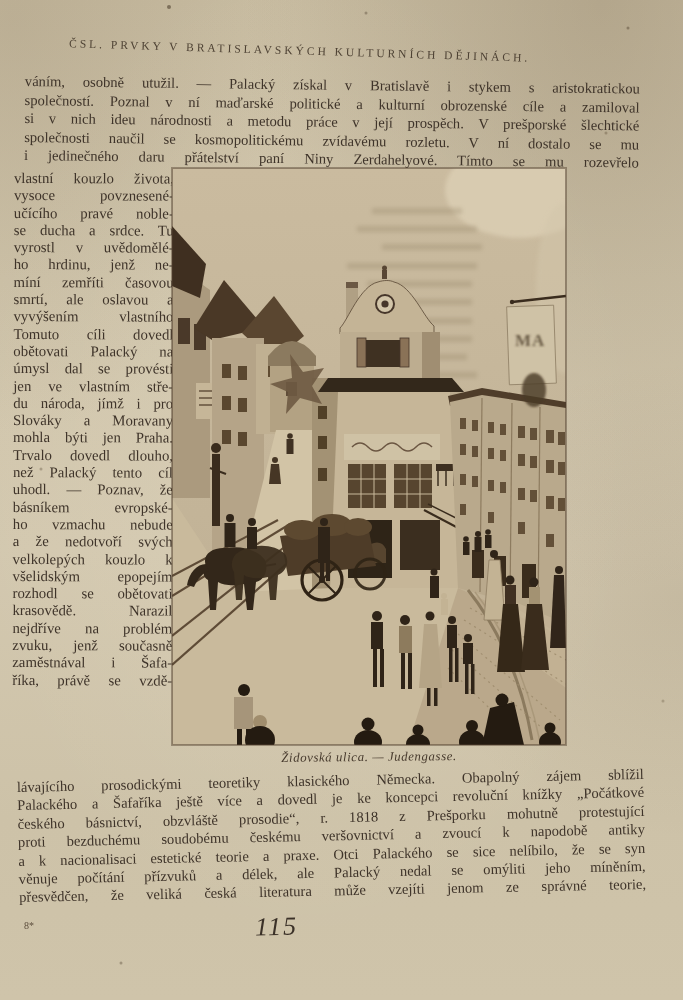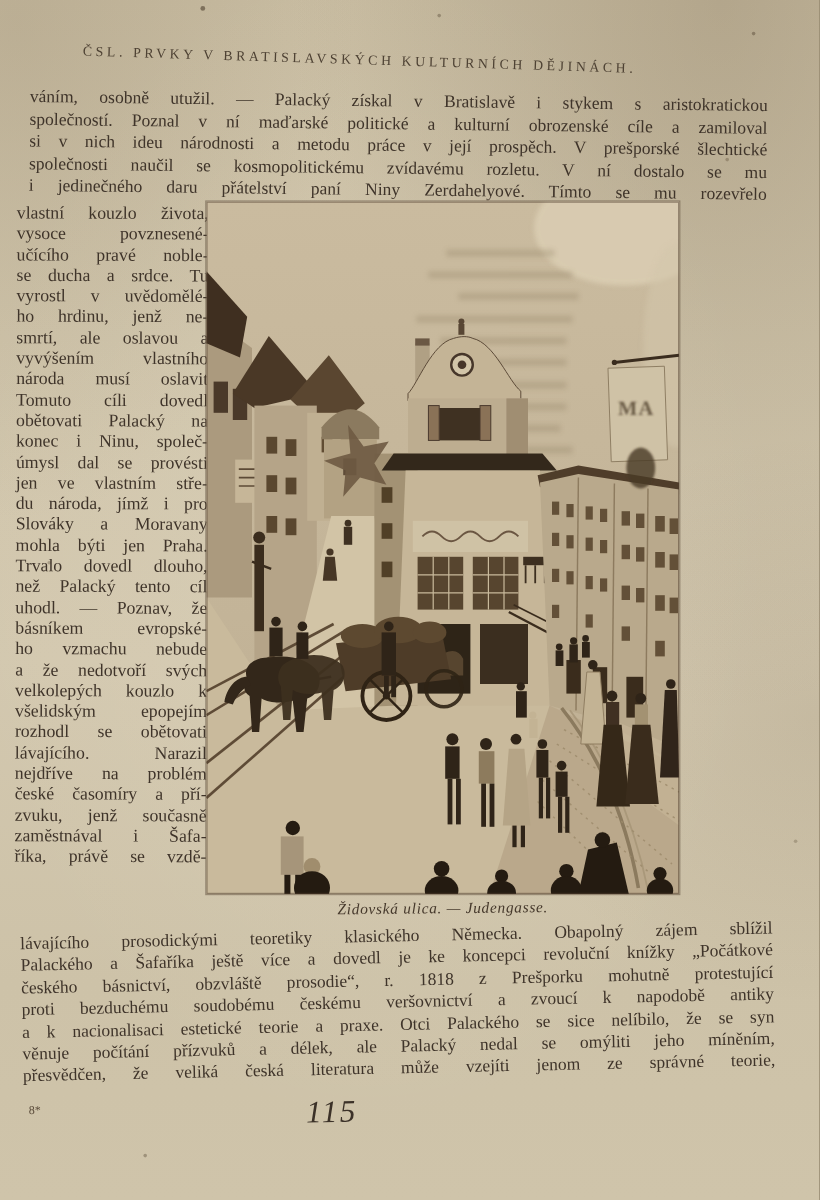--- a/index.html
+++ b/index.html
@@ -72,43 +72,41 @@
       <div class="jline">i jedinečného daru přátelství paní Niny Zerdahelyové. Tímto se mu rozevřelo</div>
     </div>
 
   <div class="left-col">
       <div class="cline">vlastní kouzlo života,</div>
       <div class="cline">vysoce povznesené-</div>
       <div class="cline">učícího pravé noble-</div>
       <div class="cline">se ducha a srdce. Tu</div>
       <div class="cline">vyrostl v uvědomělé-</div>
       <div class="cline">ho hrdinu, jenž ne-</div>
+      <div class="cline">míní zemříti časovou</div>
       <div class="cline">smrtí, ale oslavou a</div>
       <div class="cline">vyvýšením vlastního</div>
-      <div class="cline">národa musí oslavit</div>
       <div class="cline">Tomuto cíli dovedl</div>
       <div class="cline">obětovati Palacký na</div>
-      <div class="cline">konec i Ninu, společ-</div>
       <div class="cline">úmysl dal se provésti</div>
       <div class="cline">jen ve vlastním stře-</div>
       <div class="cline">du národa, jímž i pro</div>
       <div class="cline">Slováky a Moravany</div>
       <div class="cline">mohla býti jen Praha.</div>
       <div class="cline">Trvalo dovedl dlouho,</div>
       <div class="cline">než Palacký tento cíl</div>
       <div class="cline">uhodl. — Poznav, že</div>
       <div class="cline">básníkem evropské-</div>
       <div class="cline">ho vzmachu nebude</div>
       <div class="cline">a že nedotvoří svých</div>
       <div class="cline">velkolepých kouzlo k</div>
       <div class="cline">všelidským epopejím</div>
       <div class="cline">rozhodl se obětovati</div>
-      <div class="cline">lávajícího. Narazil</div>
+      <div class="cline">krasovědě. Narazil</div>
       <div class="cline">nejdříve na problém</div>
-      <div class="cline">české časomíry a pří-</div>
       <div class="cline">zvuku, jenž současně</div>
       <div class="cline">zaměstnával i Šafa-</div>
       <div class="cline">říka, právě se vzdě-</div>
     </div>
 
   <figure class="photo">
     <svg viewBox="0 0 394 577" width="394" height="577" xmlns="http://www.w3.org/2000/svg">
       <defs>
         <linearGradient id="skyG" x1="0" y1="0" x2="0" y2="1">
           <stop offset="0" stop-color="#cabb9f"></stop>

